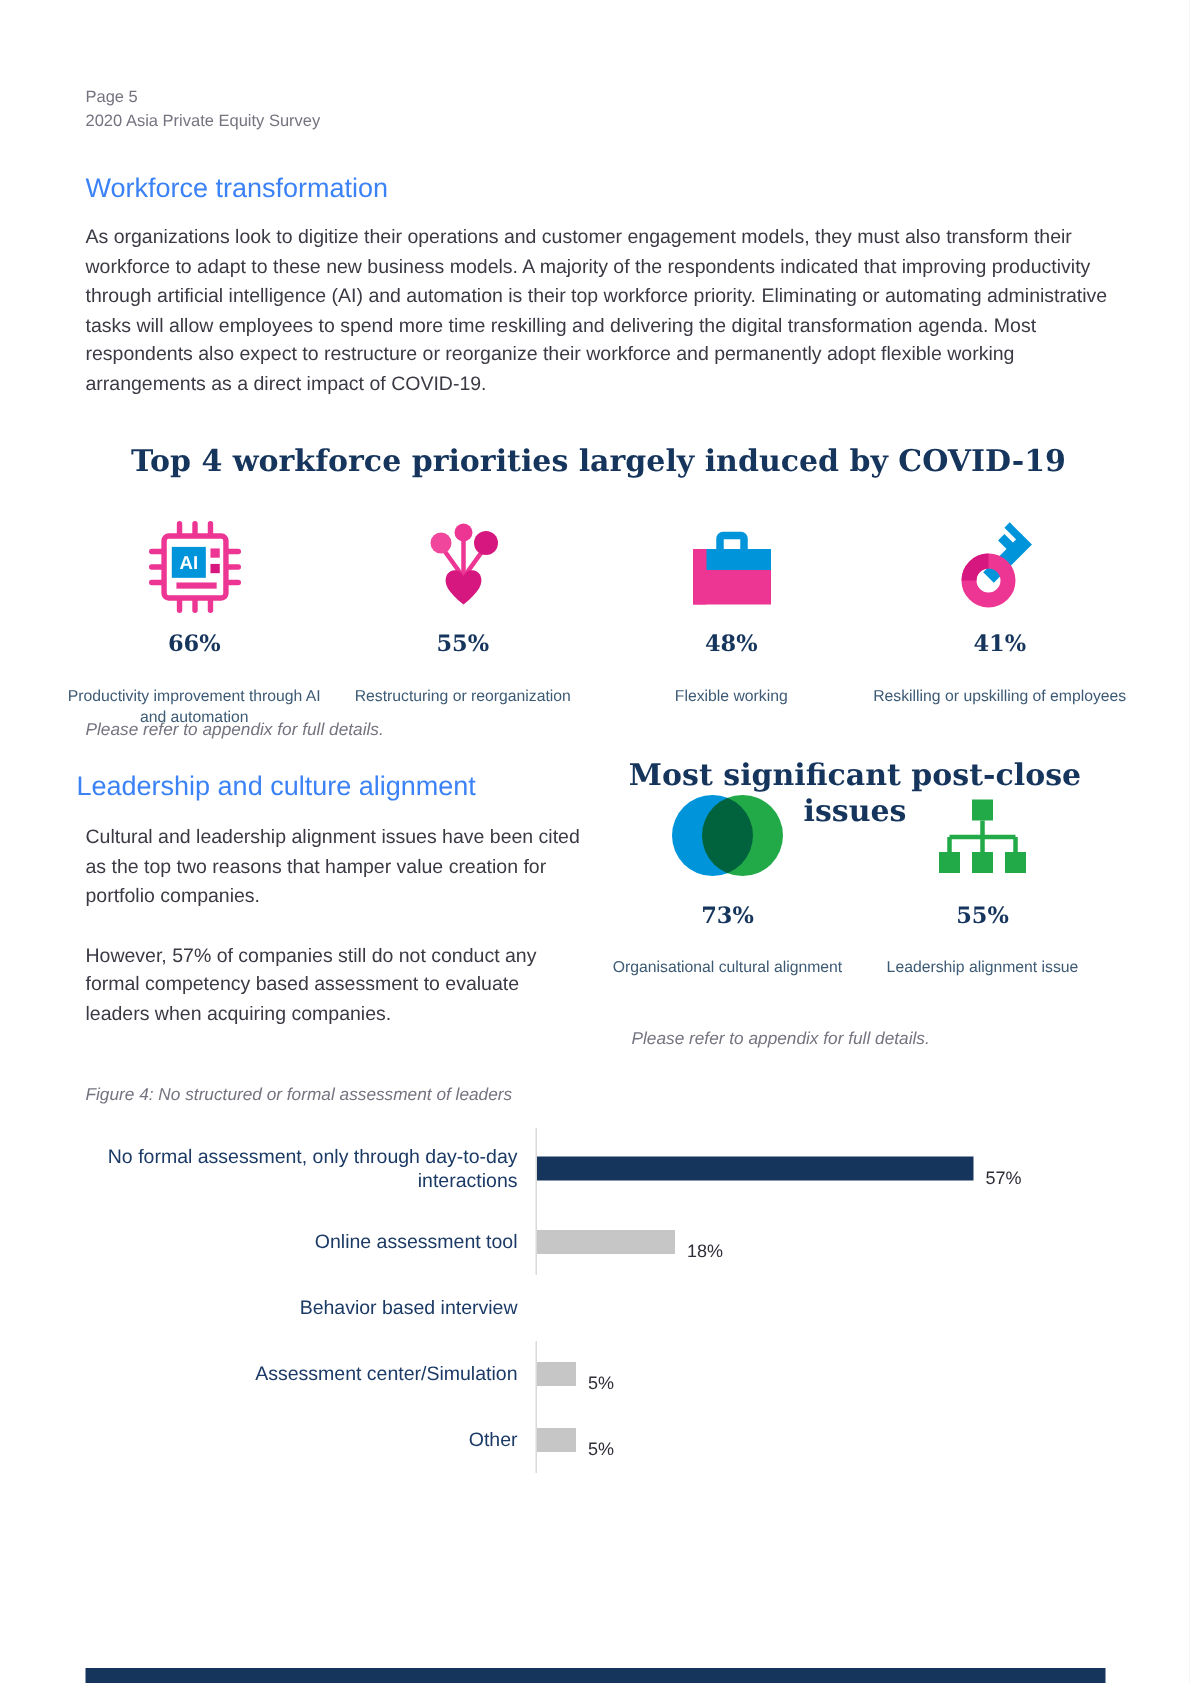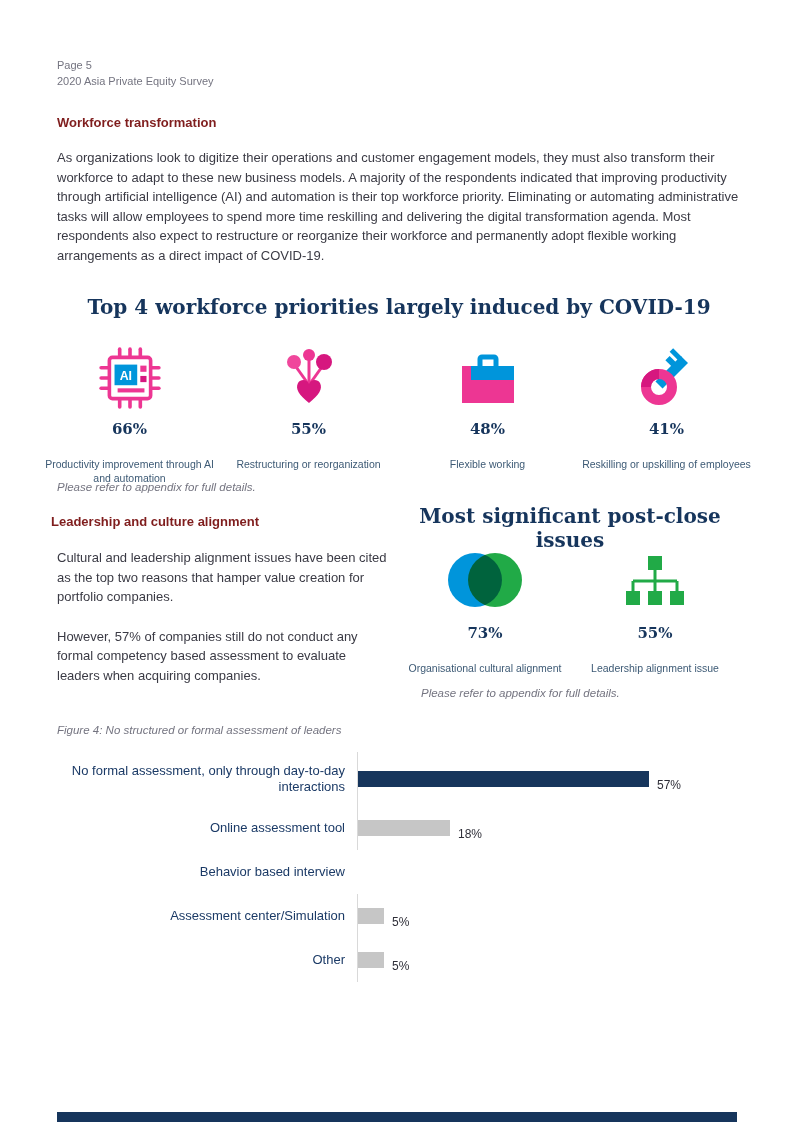--- a/index.html
+++ b/index.html
@@ -2,36 +2,36 @@
 <html><head>
 <meta charset="utf-8">
 <style>
   * { margin:0; padding:0; box-sizing:border-box; }
   body { background:#e8e8e8; font-family:"Liberation Sans", sans-serif; }
   .page {
     position:relative; width:793px; height:1122px; background:#ffffff;
     margin:0 auto; overflow:hidden; color:#2e2e38;
   }
   .doc-header { position:absolute; left:57px; top:57px; font-size:11px; line-height:16px; color:#747480; }
-  .section-heading { position:absolute; font-size:13px; font-weight:bold; color:#7f1d1d; }
+  .section-heading { position:absolute; font-size:18px; font-weight:normal; color:#3b82f6; }
   .wf-heading { left:57px; top:115px; }
   .ld-heading { left:51px; top:514px; }
   .body-text { font-size:13px; line-height:19.5px; color:#3a3a44; }
   .wf-body { position:absolute; left:57px; top:148px; width:684px; }
   .ld-body { position:absolute; left:57px; top:548px; width:334px; }
   .ld-body p { margin-bottom:20px; }
   .serif-title {
     font-family:"DejaVu Serif", "Liberation Serif", serif; font-weight:bold; color:#16355C;
     font-size:20px; text-align:center;
   }
   .wf-title { position:absolute; left:57px; top:295px; width:684px; }
   .pc-title { position:absolute; left:400px; top:504px; width:340px; }
   .stats-row { position:absolute; display:flex; }
   .wf-stats { left:40px; top:332px; width:716px; }
-  .pc-stats { left:400px; top:542px; width:340px; }
+  .pc-stats { left:400px; top:519px; width:340px; }
   .stat { flex:1; text-align:center; }
   .stat-icon-box { height:78px; display:flex; align-items:flex-end; justify-content:center; }
   .pc-stats .stat-icon-box { height:72px; }
   .stat-value {
     font-family:"DejaVu Serif", "Liberation Serif", serif; font-weight:bold;
     font-size:15px; color:#16355C; margin-top:10px;
   }
   .stat-label { font-size:10.5px; line-height:13.5px; color:#3d5a75; max-width:172px; margin:20px auto 0; }
   .appendix-note { position:absolute; font-style:italic; font-size:11.5px; color:#747480; }
   .note-1 { left:57px; top:481px; }

